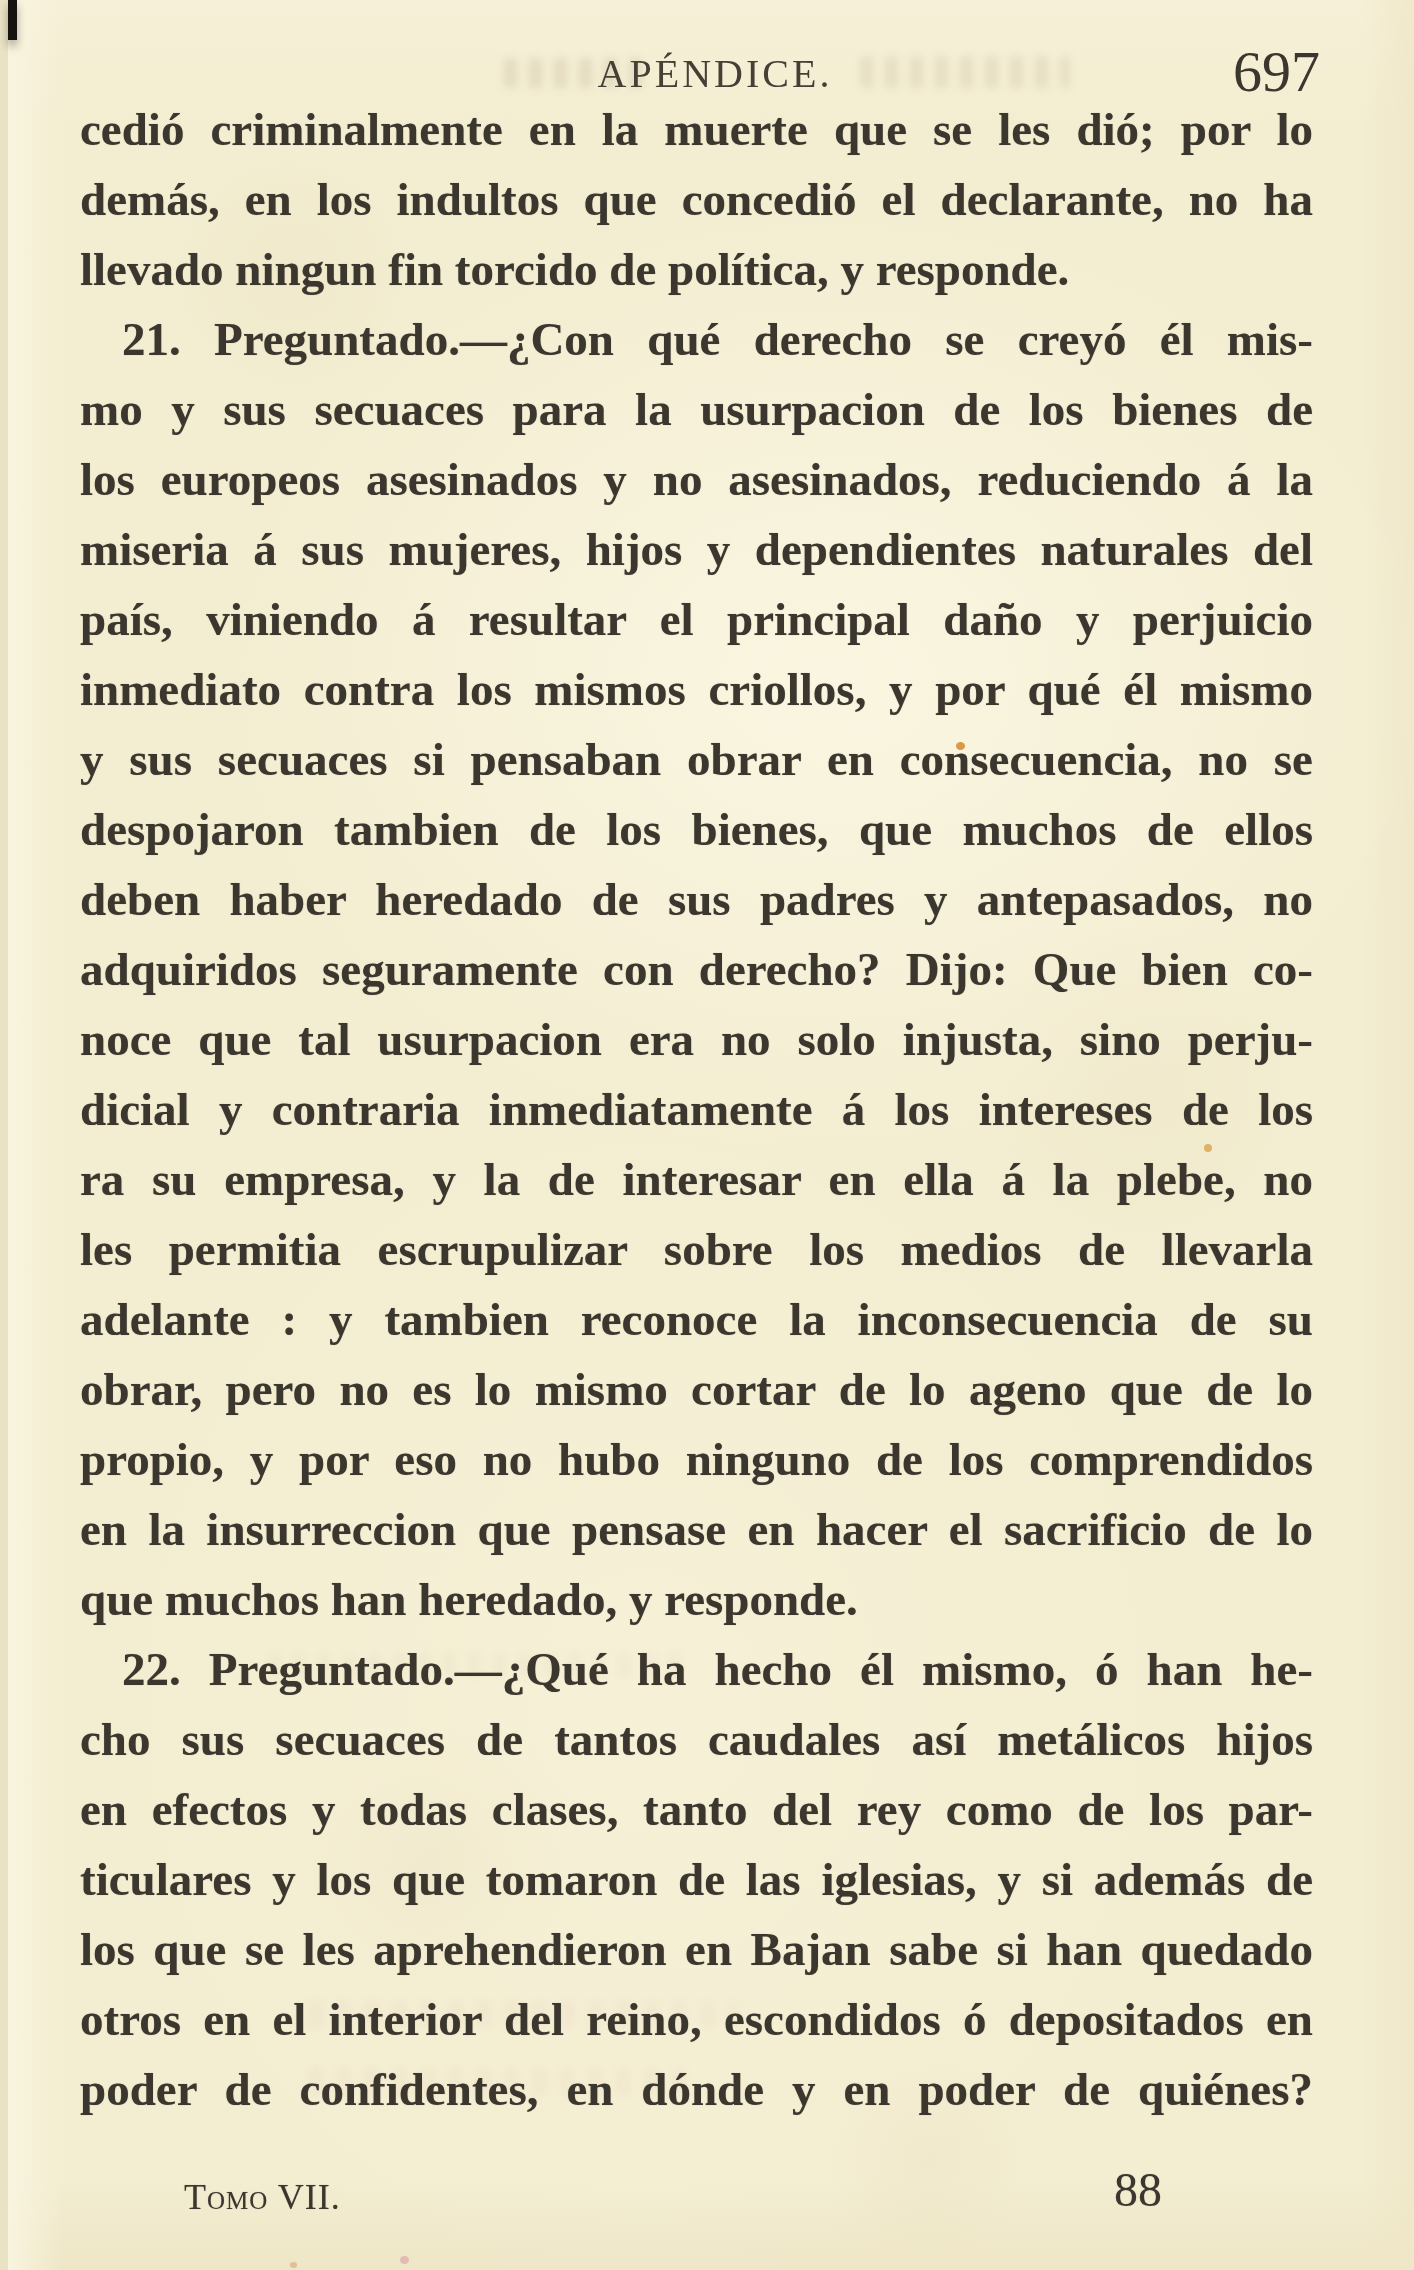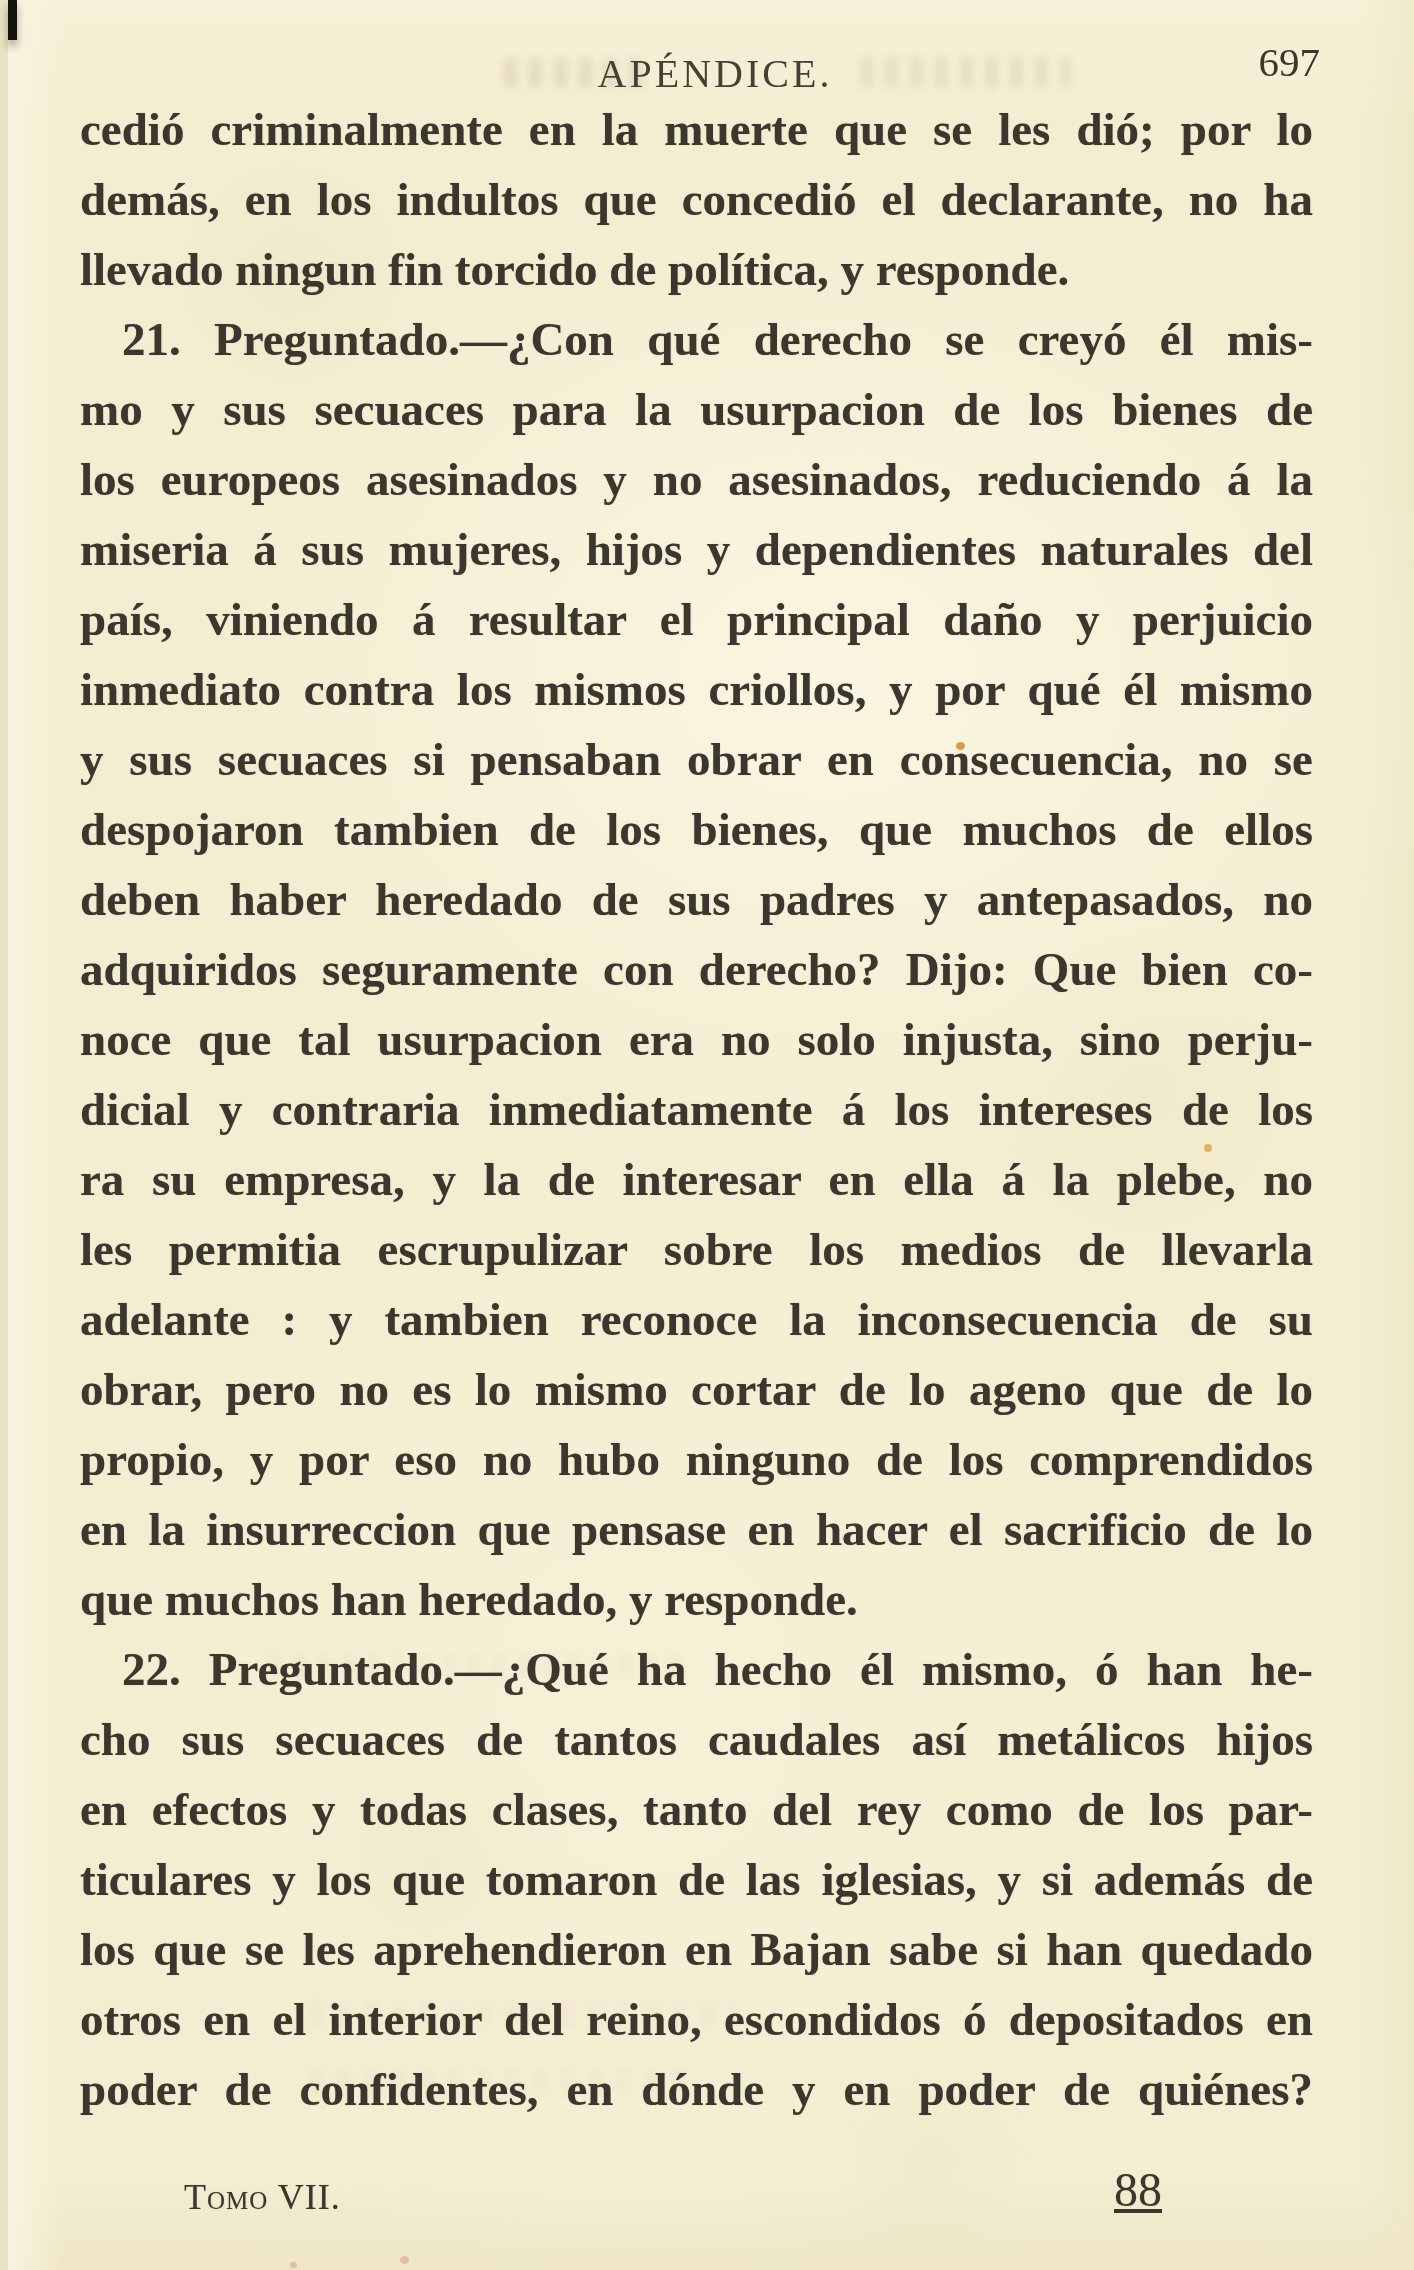--- a/index.html
+++ b/index.html
@@ -33,21 +33,21 @@
   
   .corner-mark{position:absolute;left:0;top:0;width:9px;height:40px;background:#17130e;
     box-shadow:0 6px 8px rgba(23,19,14,0.35);}
   
   .running-head{
     position:absolute;left:0;top:50px;width:100%;text-align:center;
     font-size:40px;letter-spacing:3px;color:#453f36;
   }
   .folio{
     position:absolute;right:102px;top:38px;
-    font-size:41px;color:#3b372f;
+    font-size:58px;color:#3b372f;
   }
   
   .smudge{
     position:absolute;border-radius:4px;filter:blur(4px);
     background:repeating-linear-gradient(90deg, rgba(148,126,98,0.30) 0 13px, rgba(148,126,98,0) 13px 25px);
   }
   .smudge.s1{left:496px;top:58px;width:150px;height:30px;opacity:.55;}
   .smudge.s2{left:852px;top:56px;width:210px;height:32px;opacity:.45;}
   .smudge.s3{left:260px;top:1652px;width:420px;height:26px;opacity:.16;}
   .smudge.s4{left:300px;top:2000px;width:430px;height:28px;opacity:.18;background:repeating-linear-gradient(90deg, rgba(190,130,120,0.30) 0 15px, rgba(190,130,120,0) 15px 28px);}
@@ -72,21 +72,20 @@
   .line.indent{text-indent:42px;}
   
   .footer-volume{
     position:absolute;left:176px;top:2176px;font-size:36px;color:#3b372f;
     font-variant:small-caps;letter-spacing:1px;
     text-shadow:0 0 1px rgba(59,55,47,0.35);
   }
   .footer-signature{
     position:absolute;left:1106px;top:2162px;font-size:48px;color:#3b372f;
     text-shadow:0 0 1px rgba(59,55,47,0.35);
-    text-decoration:underline;
   }
 </style>
 </head>
 <body>
 
 <div class="page">
   <div class="mottle"></div>
   <div class="corner-mark"></div>
 
   <div class="smudge s1"></div>

